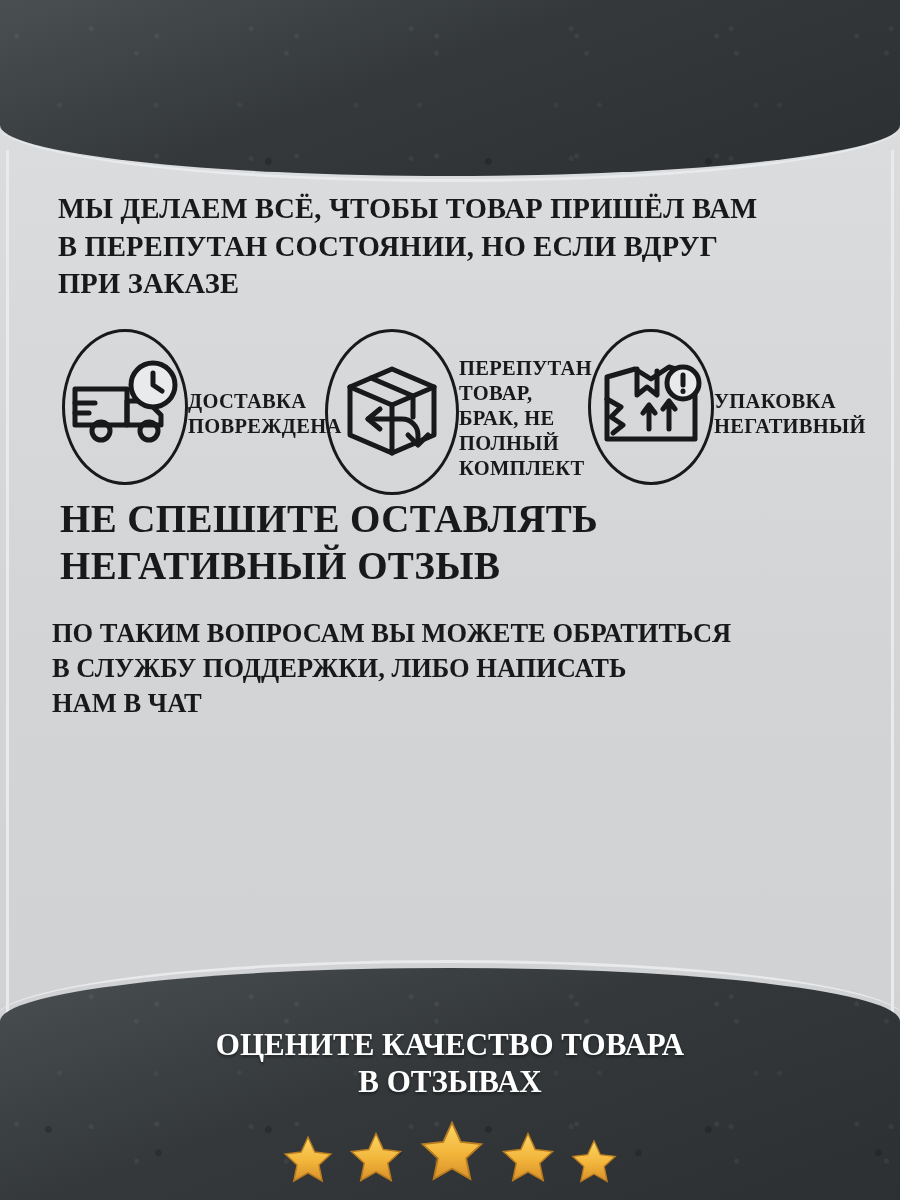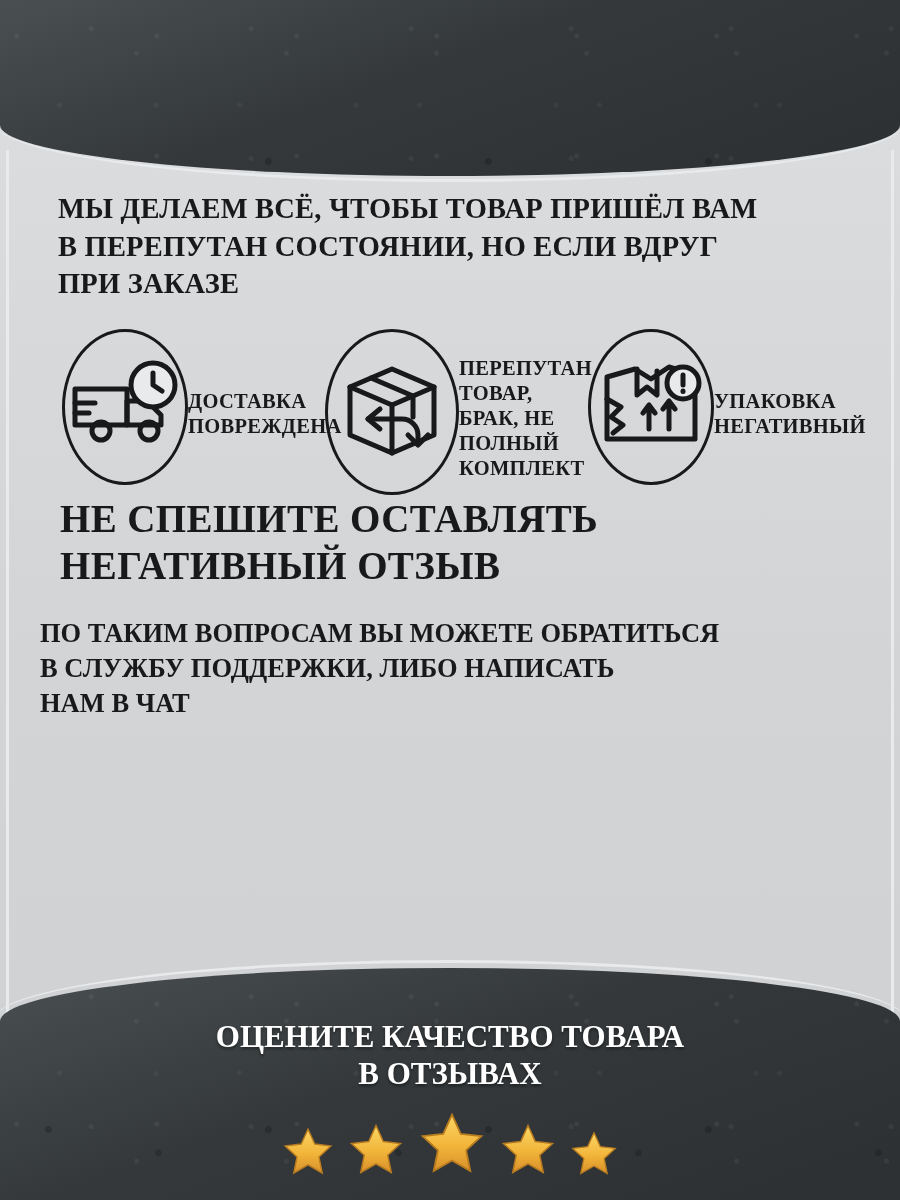--- a/index.html
+++ b/index.html
@@ -171,28 +171,28 @@
     font-weight: bold;
     line-height: 1.22;
     letter-spacing: 0.4px;
     padding: 0 60px;
   }
   .note {
     margin-top: 26px;
     font-size: 26.5px;
     font-weight: bold;
     line-height: 1.32;
-    padding: 0 40px;
+    padding: 0 52px;
   }
 
   
   .footer {
     position: absolute;
     left: 0;
-    bottom: 12px;
+    bottom: 4px;
     width: 900px;
     text-align: center;
     z-index: 5;
   }
   .footer-text {
     font-size: 31px;
     font-weight: bold;
     line-height: 1.2;
     color: #ffffff;
     text-shadow: 0 2px 3px rgba(0,0,0,0.45);

